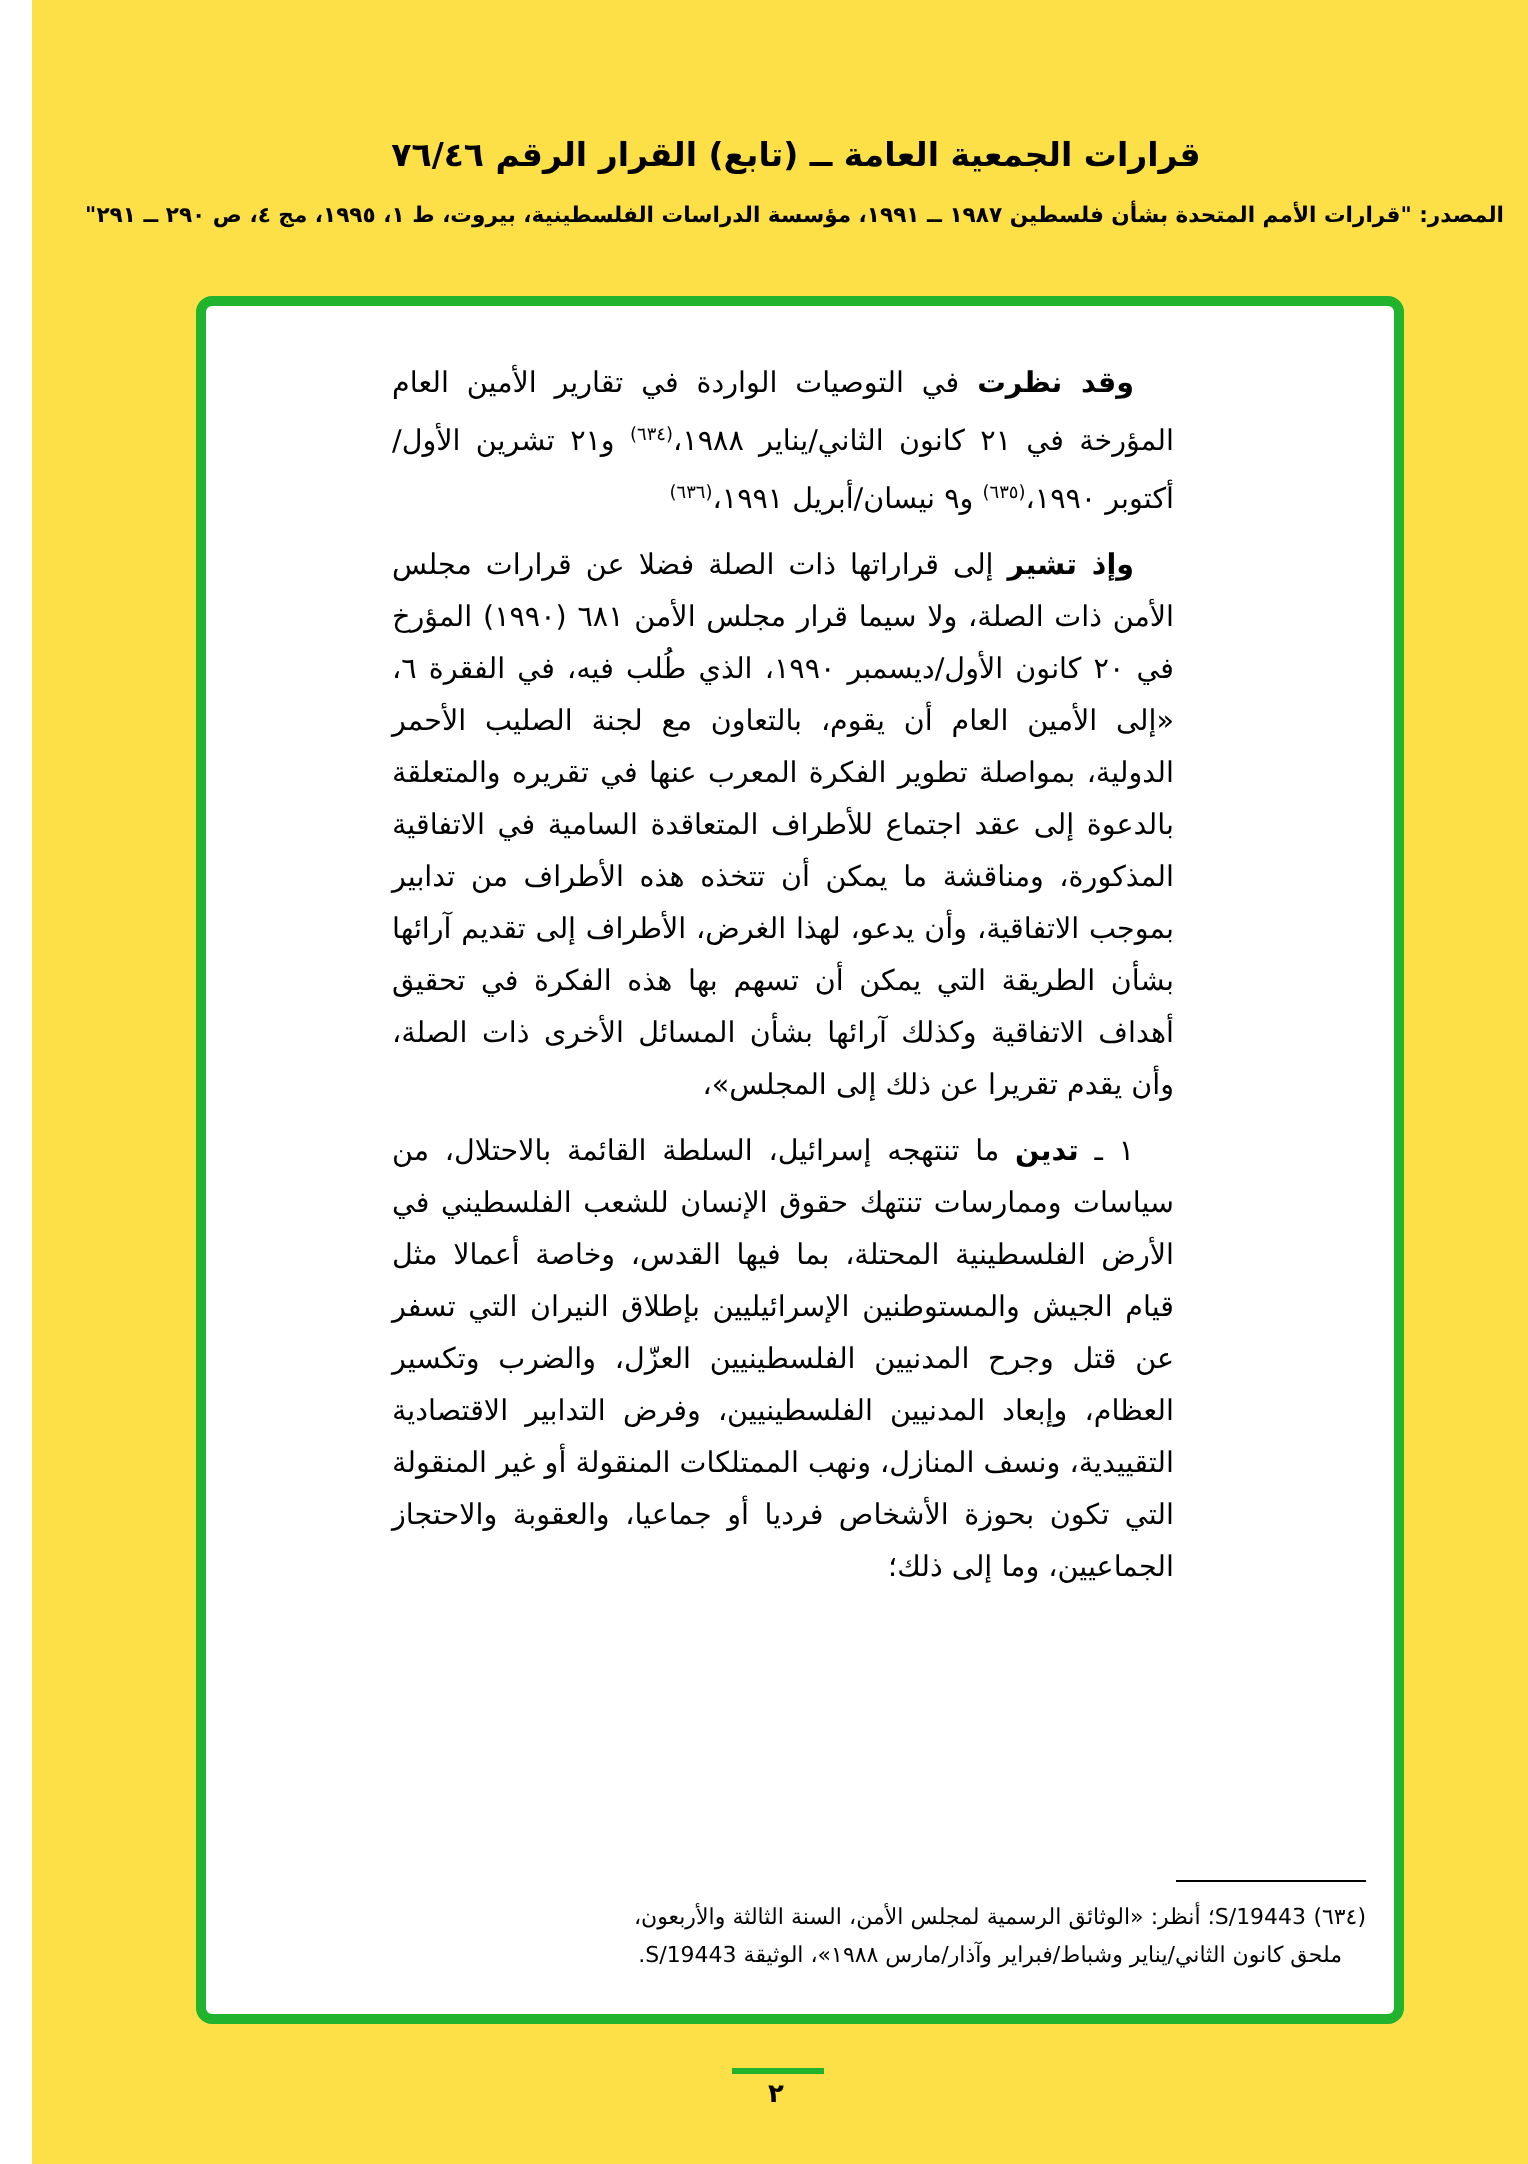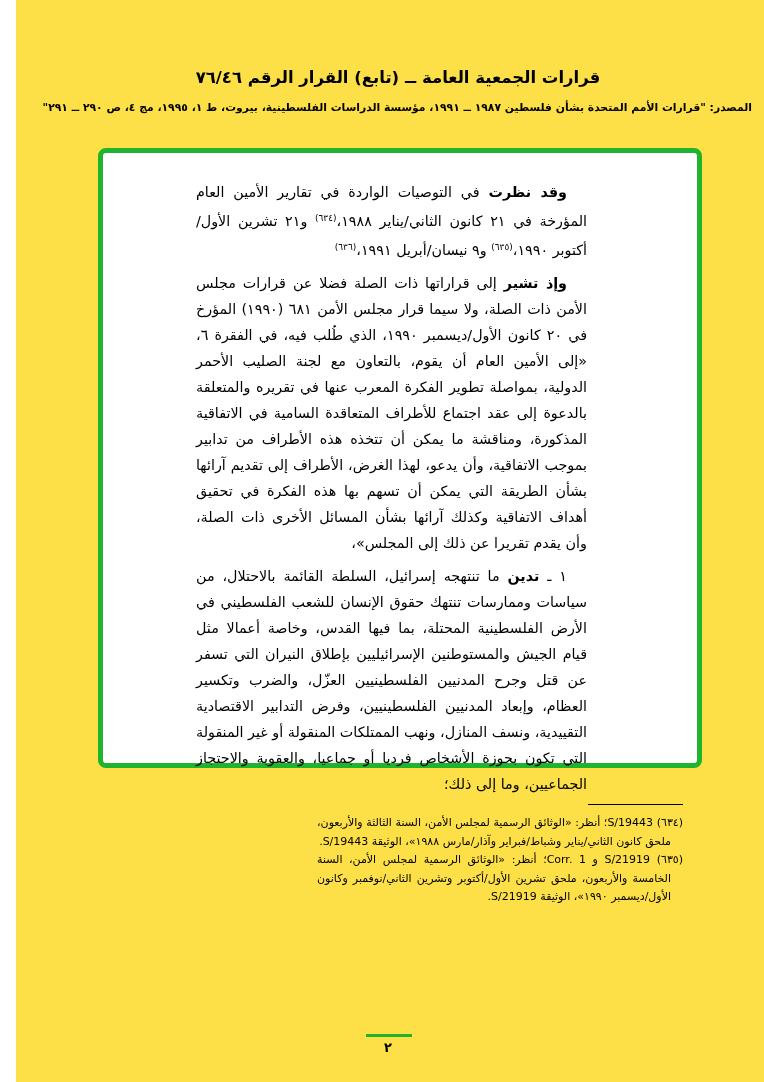--- a/index.html
+++ b/index.html
@@ -42,21 +42,21 @@
     font-size: 10.8px;
     font-weight: bold;
     white-space: nowrap;
   }
   
   .frame {
     position: absolute;
     left: 82px;
     top: 148px;
     width: 604px;
-    height: 620px;
+    height: 864px;
     border: 5px solid #1fb32e;
     border-radius: 8px;
     box-sizing: border-box;
     direction: rtl;
     display: flex;
     flex-direction: column;
     background: #ffffff;
   }
   .body-col {
     margin: 26px 110px 0 93px;
@@ -135,21 +135,20 @@
 
       <p class="para"><span>١ ـ </span><span class="lead">تدين</span><span> ما تنتهجه إسرائيل، السلطة القائمة بالاحتلال، من سياسات وممارسات تنتهك حقوق الإنسان للشعب الفلسطيني في الأرض الفلسطينية المحتلة، بما فيها القدس، وخاصة أعمالا مثل قيام الجيش والمستوطنين الإسرائيليين بإطلاق النيران التي تسفر عن قتل وجرح المدنيين الفلسطينيين العزّل، والضرب وتكسير العظام، وإبعاد المدنيين الفلسطينيين، وفرض التدابير الاقتصادية التقييدية، ونسف المنازل، ونهب الممتلكات المنقولة أو غير المنقولة التي تكون بحوزة الأشخاص فرديا أو جماعيا، والعقوبة والاحتجاز الجماعيين، وما إلى ذلك؛</span></p>
 
     </div>
 
     <div class="footnotes">
       <div class="fn-sep"></div>
 
       <p class="footnote"><span>(٦٣٤)</span><span> S/19443؛ أنظر: «الوثائق الرسمية لمجلس الأمن، السنة الثالثة والأربعون، ملحق كانون الثاني/يناير وشباط/فبراير وآذار/مارس ١٩٨٨»، الوثيقة S/19443.</span></p>
 
-      <p class="footnote"><span>(٦٣٥)</span><span> S/21919 و Corr. 1؛ أنظر: «الوثائق الرسمية لمجلس الأمن، السنة الخامسة والأربعون، ملحق تشرين الأول/أكتوبر وتشرين الثاني/نوفمبر وكانون الأول/ديسمبر ١٩٩٠»، الوثيقة S/21919.</span></p>
 
     </div>
 
   </div>
 
   <div class="pg-line"></div>
   <div class="pg-num">٢</div>
 
 </div>
 

